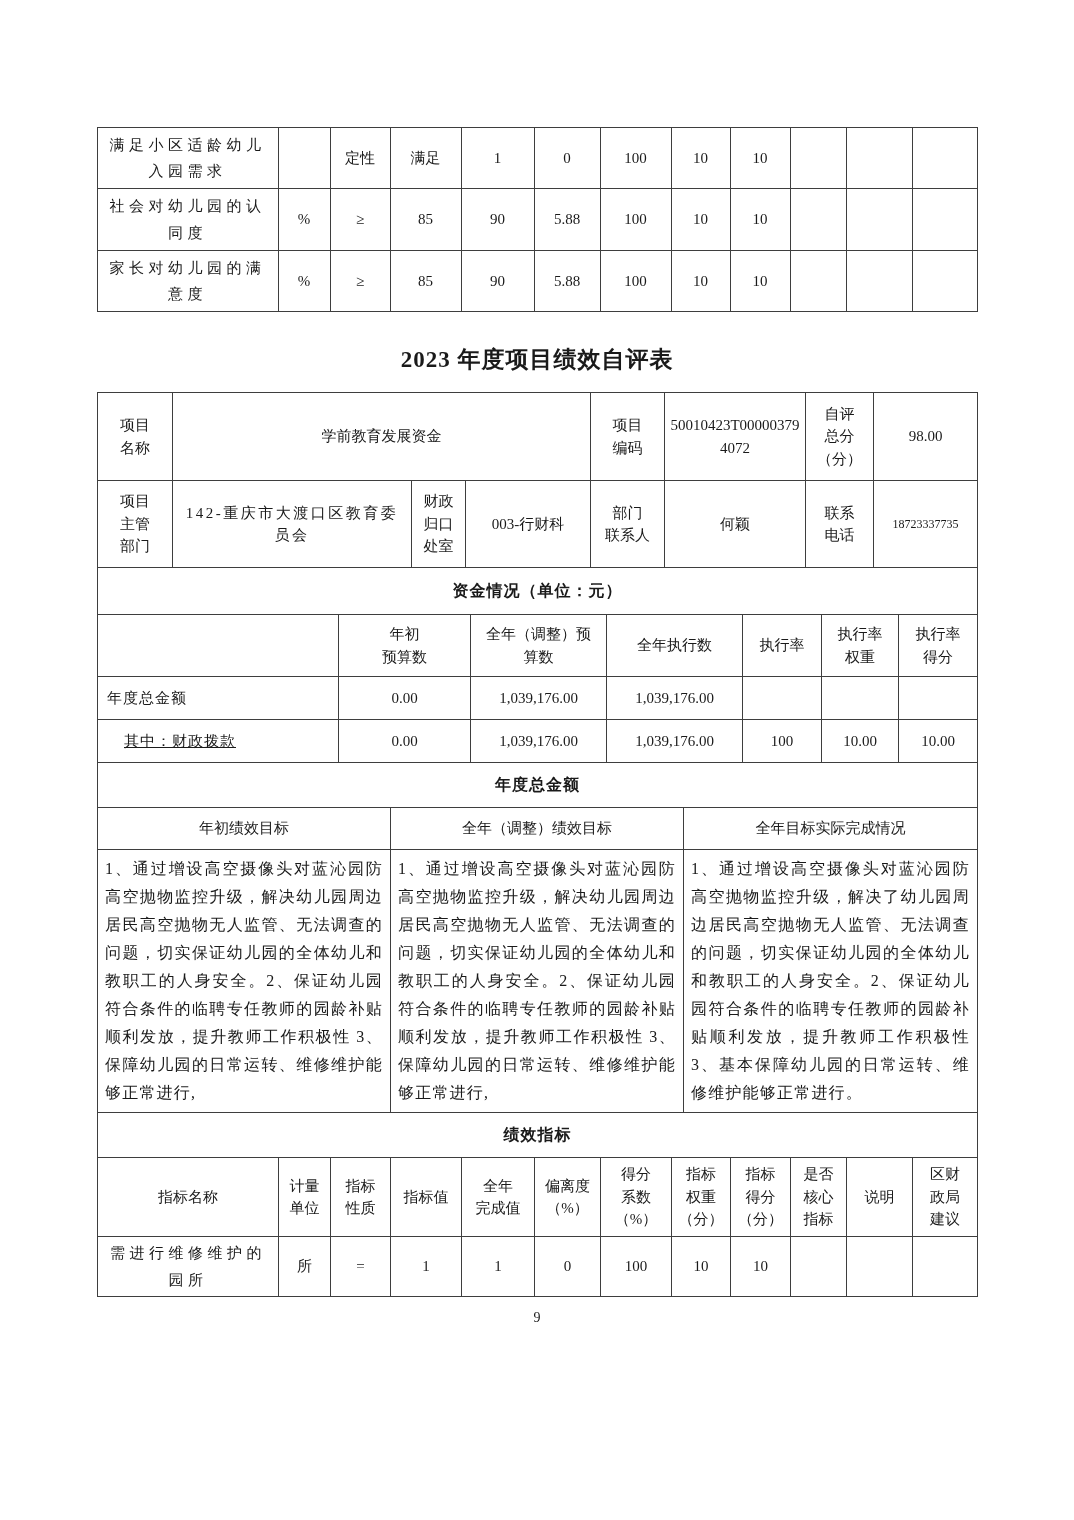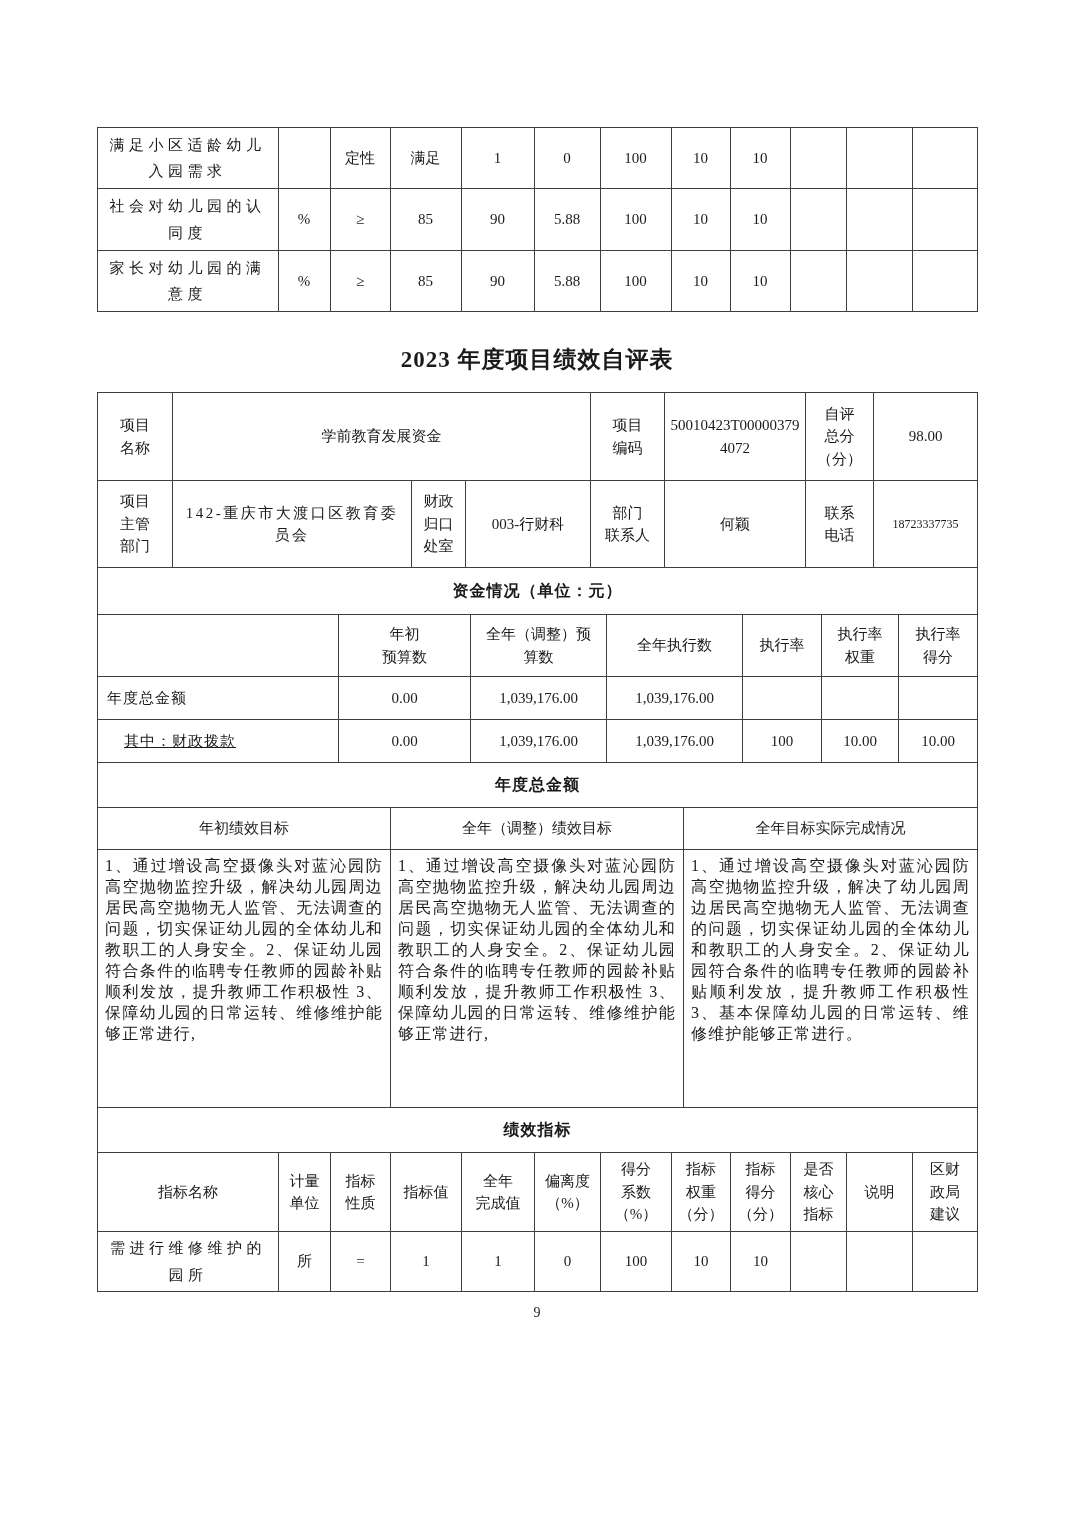--- a/index.html
+++ b/index.html
@@ -45,21 +45,21 @@
     text-align:center; padding:2px 6px;
     letter-spacing:4.5px; white-space:normal; line-height:1.75;
   }
   .fund-label { text-align:left; padding-left:9px; letter-spacing:1px; }
   .fund-label.ind1 { padding-left:26px;text-decoration:underline; }
   .fund-label.ind2 { padding-left:72px; }
 
   .dept-val { letter-spacing:2.5px; padding:2px 6px; }
   .goal-text {
     text-align:justify; vertical-align:top;
-    padding:5px 7px; font-size:16px; line-height:21px;
+    padding:5px 7px; font-size:16px; line-height:28px;
     letter-spacing:1.2px; white-space:normal; word-break:break-all;
   }
   .page-number { text-align:center; font-size:14px; margin-top:13px; }
 </style>
 </head>
 <body>
 
 <div class="page">
 
   <table class="stack">

